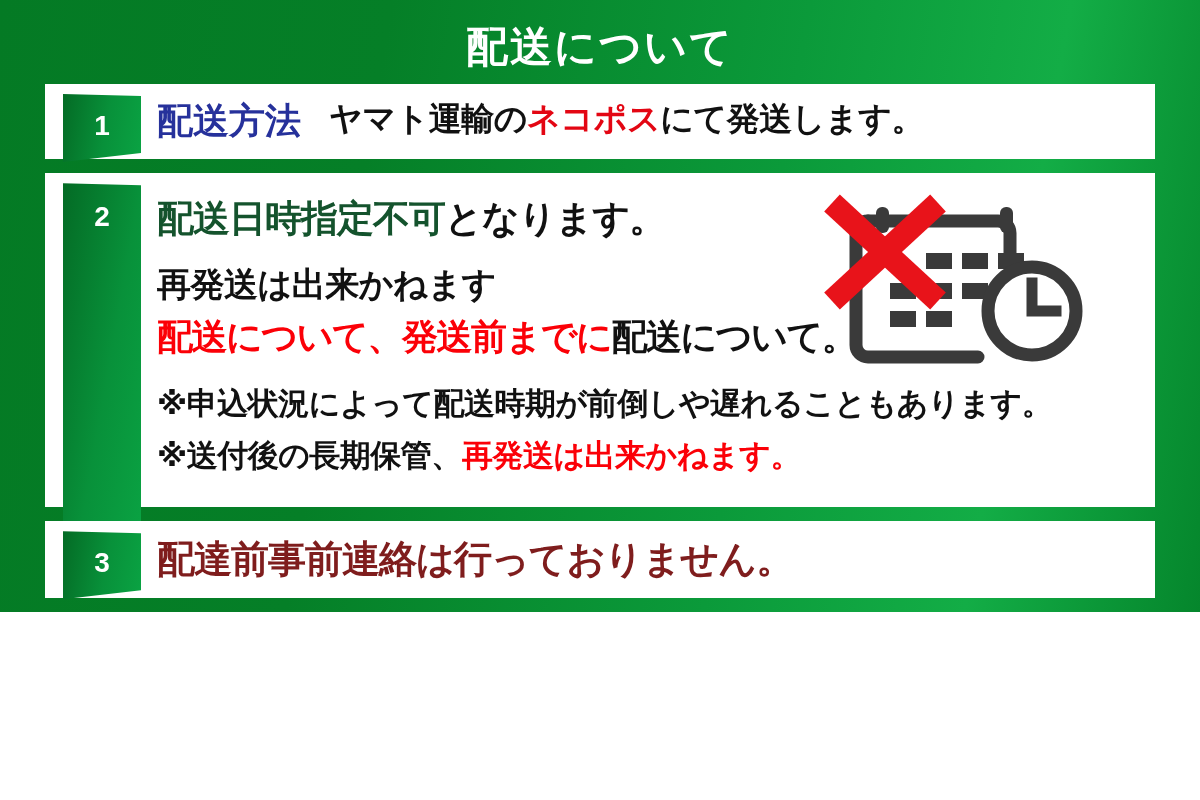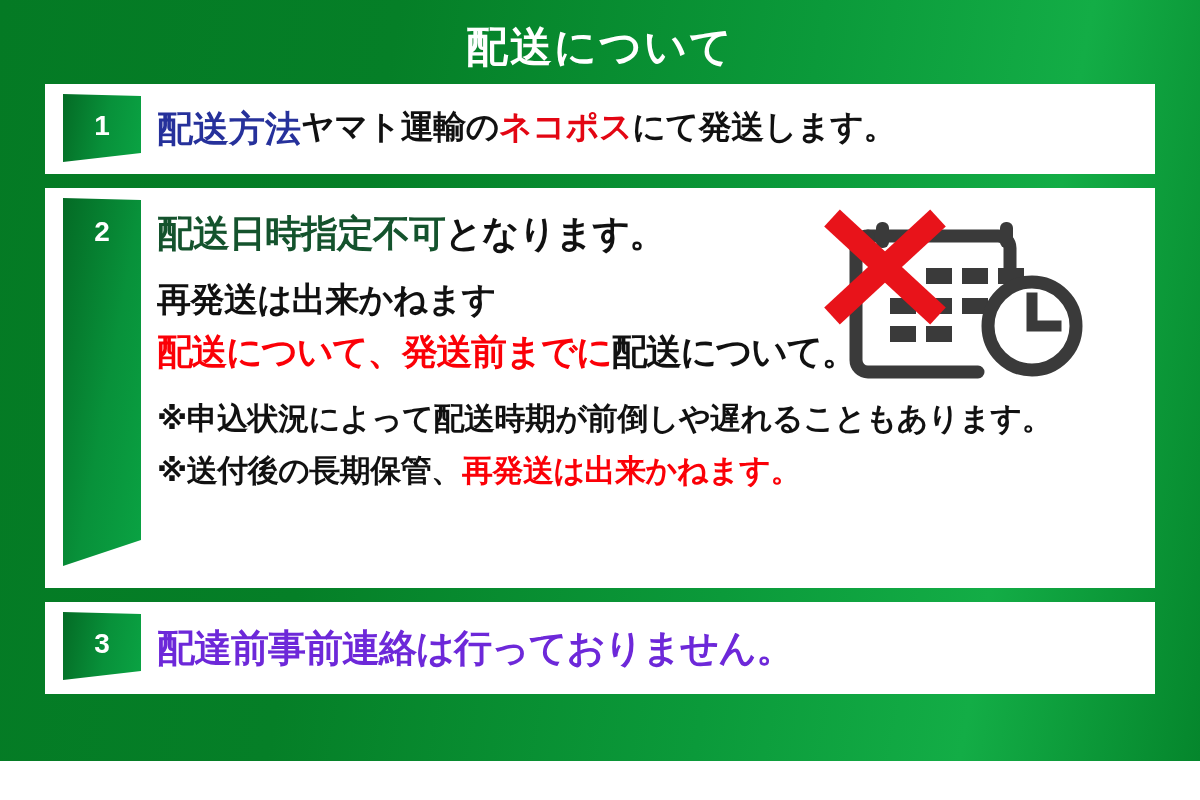--- a/index.html
+++ b/index.html
@@ -9,21 +9,21 @@
   body {
     width: 1200px;
     height: 800px;
     overflow: hidden;
     font-family: "Liberation Sans", "DejaVu Sans", sans-serif;
   }
 
   #poster {
     position: relative;
     width: 1200px;
-    height: 761px;
+    height: 612px;
     box-sizing: border-box;
     background: linear-gradient(100deg, #047a24 0%, #057f27 30%, #0b9a3a 62%, #13ad46 82%, #05862c 100%);
     display: flex;
     flex-direction: column;
     align-items: center;
     overflow: hidden;
   }
 
   
   .title {
@@ -93,20 +93,21 @@
   .sec1-label {
     color: #26319b;
     font-size: 36px;
     font-weight: bold;
     letter-spacing: 0px;
   }
   .sec1-text {
     font-size: 33px;
     font-weight: bold;
     color: #111111;
+    margin-left: 28px;
     letter-spacing: -0.5px;
   }
   .red { color: #e30613; }
   .redfill { color: #fb0007; }
   .navy { color: #14532d; }
   .black { color: #111111; }
 
   
   .sec2 {
     height: 400px;
@@ -164,21 +165,21 @@
   }
 
   
   .sec3 {
     height: 92px;
     display: flex;
     align-items: center;
   }
   .sec3-text {
     margin-left: 112px;
-    color: #6d28d9;
+    color: #7f1d1d;
     font-size: 38px;
     font-weight: bold;
     letter-spacing: -1px;
   }
 
   
   .footer {
     color: #ffffff;
     font-size: 25px;
     font-weight: bold;

